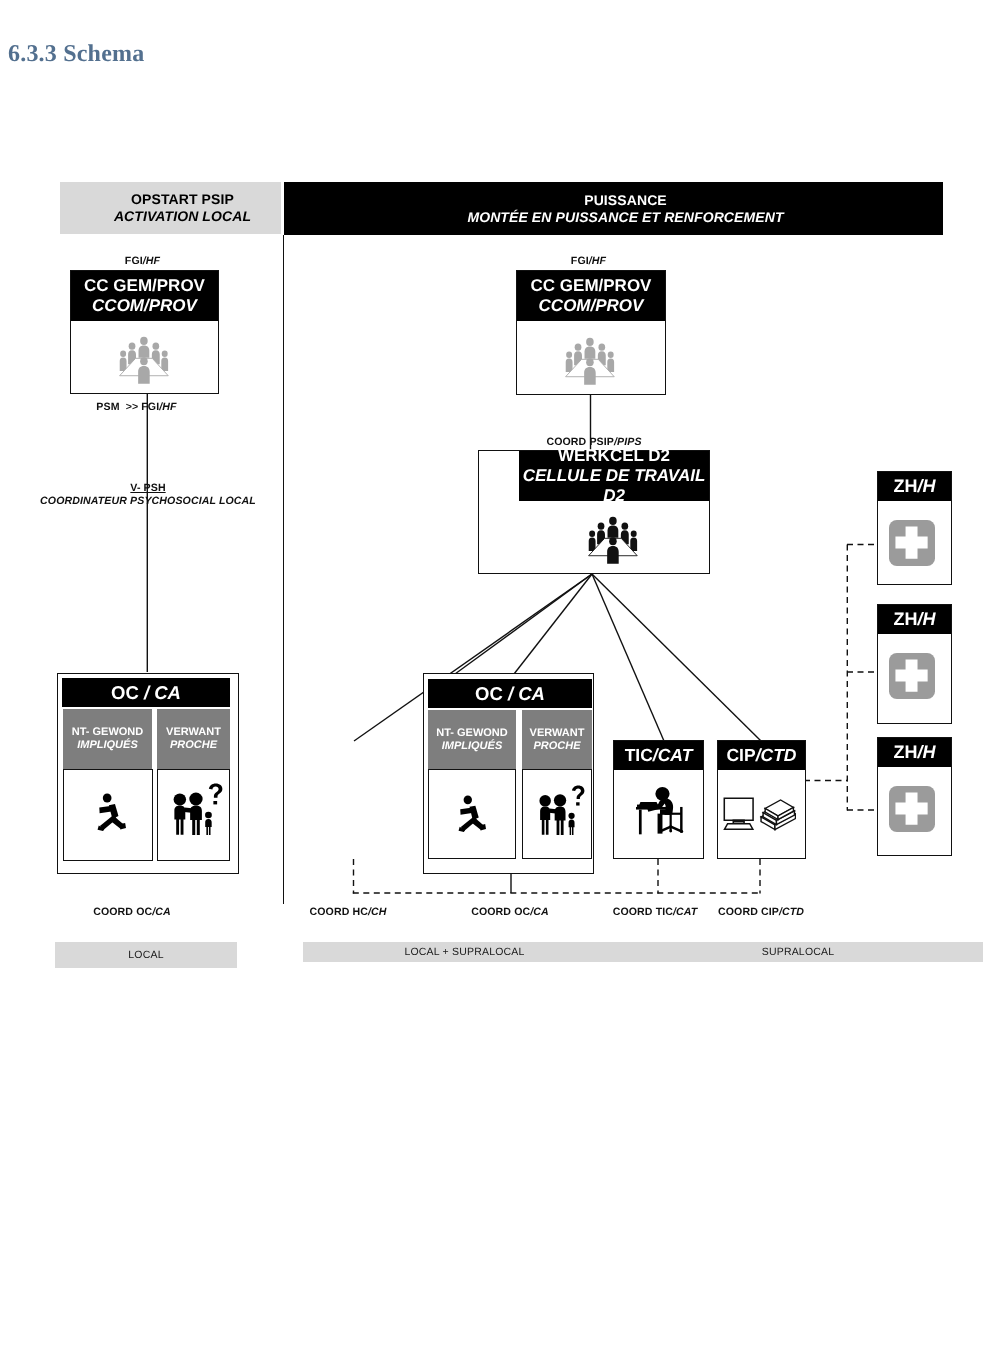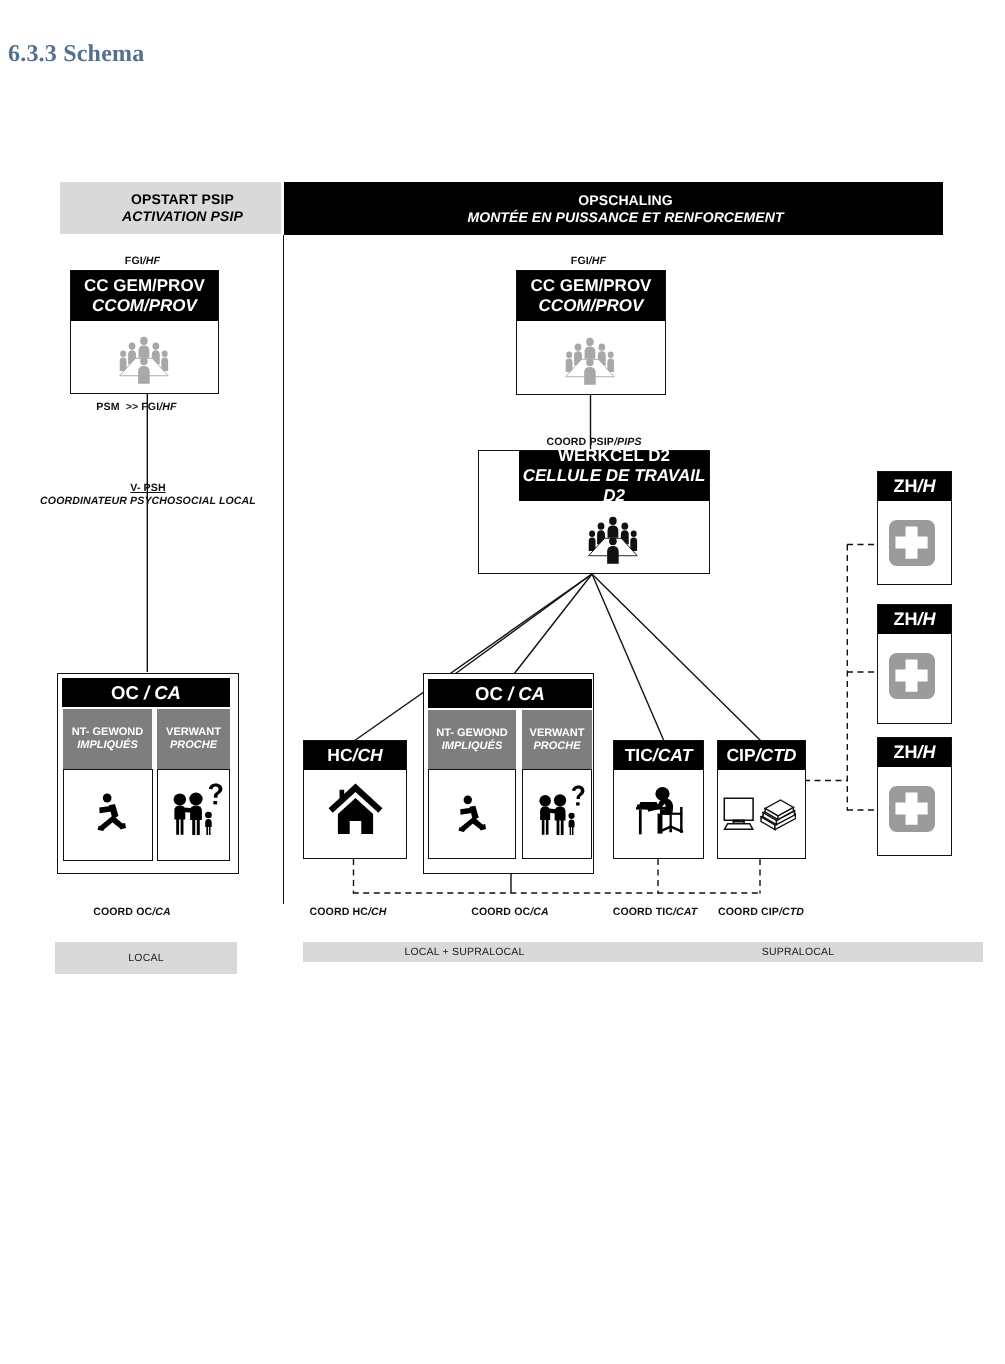--- a/index.html
+++ b/index.html
@@ -221,24 +221,24 @@
       <line x1="804" y1="780.5" x2="848" y2="780.5"></line>
       <line x1="847.3" y1="544.5" x2="847.3" y2="810.5"></line>
       <line x1="847" y1="544.5" x2="878" y2="544.5"></line>
       <line x1="847" y1="672" x2="878" y2="672"></line>
       <line x1="847" y1="810" x2="878" y2="810"></line>
     </g>
   </svg>
 
   <div class="abs ctr" id="banner-left">
     <div class="ban-l1">OPSTART PSIP</div>
-    <div class="ban-l2">ACTIVATION PSIP</div>
+    <div class="ban-l2">ACTIVATION LOCAL</div>
   </div>
   <div class="abs ctr" id="banner-right">
-    <div class="ban-l1">OPSCHALING</div>
+    <div class="ban-l1">PUISSANCE</div>
     <div class="ban-l2">MONTÉE EN PUISSANCE ET RENFORCEMENT</div>
   </div>
   <div class="abs" id="vdivider"></div>
 
   <div class="lbl" style="left:68px;top:255px;width:149px;">FGI<i>/HF</i></div>
 
   <div class="abs unitbox" style="left:70px;top:270px;width:149px;height:124px;">
     <div class="unithdr" style="height:50px;">
       <div class="hl1" style="font-size:17px;">CC GEM/PROV</div>
       <div class="hl2" style="font-size:17px;">CCOM/PROV</div>
@@ -269,21 +269,21 @@
         <use href="#sym-run"></use>
       </svg>
   </div>
   <div class="occa-cell-body" style="left:157px;top:769px;width:73px;height:92px;">
     <svg class="ico" width="52" height="53" viewBox="0 0 100 106" preserveAspectRatio="none" style="color:#000;fill:#000;margin-bottom:14px;margin-left:6px">
         <use href="#sym-family"></use>
       </svg>
   </div>
 
   <div class="lbl" style="left:77px;top:906px;width:110px;">COORD&nbsp;OC<i>/CA</i></div>
-  <div class="gbar" style="left:55px;top:942px;width:182px;height:32px;text-align:center;">LOCAL</div>
+  <div class="gbar" style="left:55px;top:942px;width:182px;height:26px;text-align:center;">LOCAL</div>
 
   <div class="lbl" style="left:514px;top:255px;width:149px;">FGI<i>/HF</i></div>
 
   <div class="abs unitbox" style="left:516px;top:270px;width:150px;height:125px;">
     <div class="unithdr" style="height:50px;">
       <div class="hl1" style="font-size:17px;">CC GEM/PROV</div>
       <div class="hl2" style="font-size:17px;">CCOM/PROV</div>
     </div>
     <div class="ibody" style="height:71.4px;">
       <svg class="ico" width="54" height="58" viewBox="0 0 100 100" preserveAspectRatio="none" style="color:#a8a8a8;fill:#a8a8a8;margin-top:18px">
@@ -299,30 +299,20 @@
       <div class="hl1" style="font-size:17px;">WERKCEL D2</div>
       <div class="hl2" style="font-size:17px;">CELLULE DE TRAVAIL D2</div>
     </div>
     <div class="ibody" style="height:70.4px;">
       <svg class="ico" width="54" height="58" viewBox="0 0 100 100" preserveAspectRatio="none" style="color:#111;fill:#111;margin-top:18px">
           <use href="#sym-meeting"></use>
         </svg>
     </div>
   </div>
 
-  <div class="abs unitbox" style="left:303px;top:740px;width:104px;height:119px;">
-    <div class="unithdr" style="height:29px;">
-      <div style="font-size:17.5px;font-weight:bold;">HC<i>/CH</i></div>
-    </div>
-    <div class="ibody" style="height:86.8px;">
-      <svg class="ico" width="55" height="53" viewBox="0 0 100 100" preserveAspectRatio="none" style="color:#000;fill:#000;margin-bottom:9px">
-          <use href="#sym-house"></use>
-        </svg>
-    </div>
-  </div>
 
   <div class="occa-outer" style="left:423px;top:673px;width:171px;height:201px;"></div>
   <div class="occa-title" style="left:428px;top:679px;width:164px;height:29px;font-size:18.5px;">OC&nbsp;<i>/ CA</i></div>
   <div class="occa-cell-hdr" style="left:428px;top:710px;width:88px;height:59px;font-size:11px;font-weight:bold;">
     <div>NT- GEWOND</div>
     <div style="font-style:italic">IMPLIQUÉS</div>
   </div>
   <div class="occa-cell-hdr" style="left:522px;top:710px;width:70px;height:59px;font-size:11px;font-weight:bold;">
     <div>VERWANT</div>
     <div style="font-style:italic">PROCHE</div>

